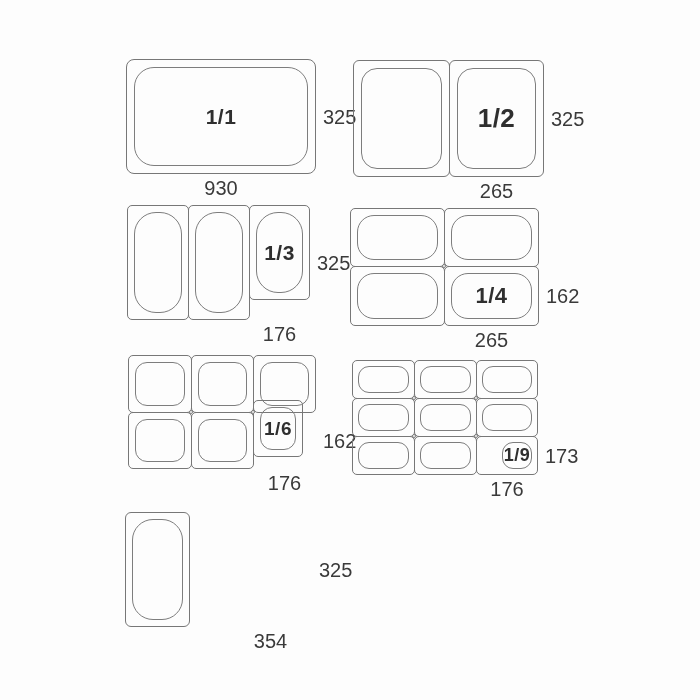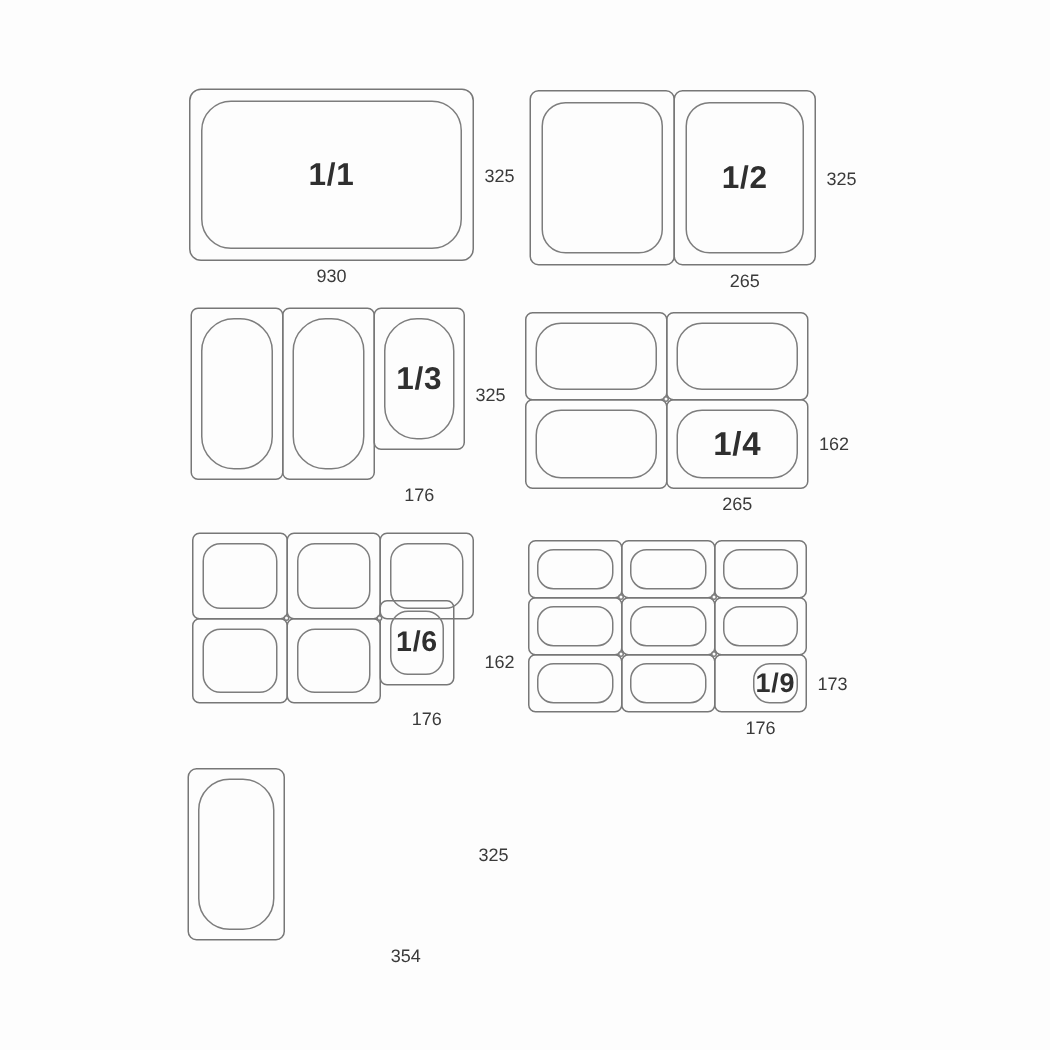--- a/index.html
+++ b/index.html
@@ -36,21 +36,21 @@
     align-items: center;
     justify-content: center;
   }
   .pan-label {
     font-weight: bold;
     color: #2f2f2f;
     letter-spacing: 0.5px;
   }
   .dim {
     position: absolute;
-    font-size: 12px;
+    font-size: 20px;
     color: #3a3a3a;
     white-space: nowrap;
     line-height: 1;
   }
   .dim.side {
     transform: translateY(-50%);
   }
   .dim.bottom {
     transform: translateX(-50%);
   }
@@ -77,21 +77,21 @@
       </div>
       <span class="dim side" style="left: 197px; top: 57.5px;">325</span>
       <span class="dim bottom" style="left: 95px; top: 119px;">930</span>
     </div>
     <div class="pan-group" style="left: 353px; top: 60px; width: 191px; height: 117px;">
       <div class="cell" style="left: 0px; top: 0px; width: 97px; height: 117px; border-radius: 6px;">
         <div class="inner" style="inset: 7px; border-radius: 16px;"></div>
       </div>
       <div class="cell" style="left: 96px; top: 0px; width: 95px; height: 117px; border-radius: 6px;">
         <div class="inner" style="inset: 7px; border-radius: 16px;">
-          <span class="pan-label" style="font-size: 21px;">1/2</span>
+          <span class="pan-label" style="font-size: 26px;">1/2</span>
         </div>
       </div>
       <span class="dim side" style="left: 198px; top: 58.5px;">325</span>
       <span class="dim bottom" style="left: 143.5px; top: 121px;">265</span>
     </div>
     <div class="pan-group" style="left: 127px; top: 205px; width: 183px; height: 115px;">
       <div class="cell" style="left: 0px; top: 0px; width: 62px; height: 115px; border-radius: 5px;">
         <div class="inner" style="inset: 6px; border-radius: 22px;"></div>
       </div>
       <div class="cell" style="left: 61px; top: 0px; width: 62px; height: 115px; border-radius: 5px;">

